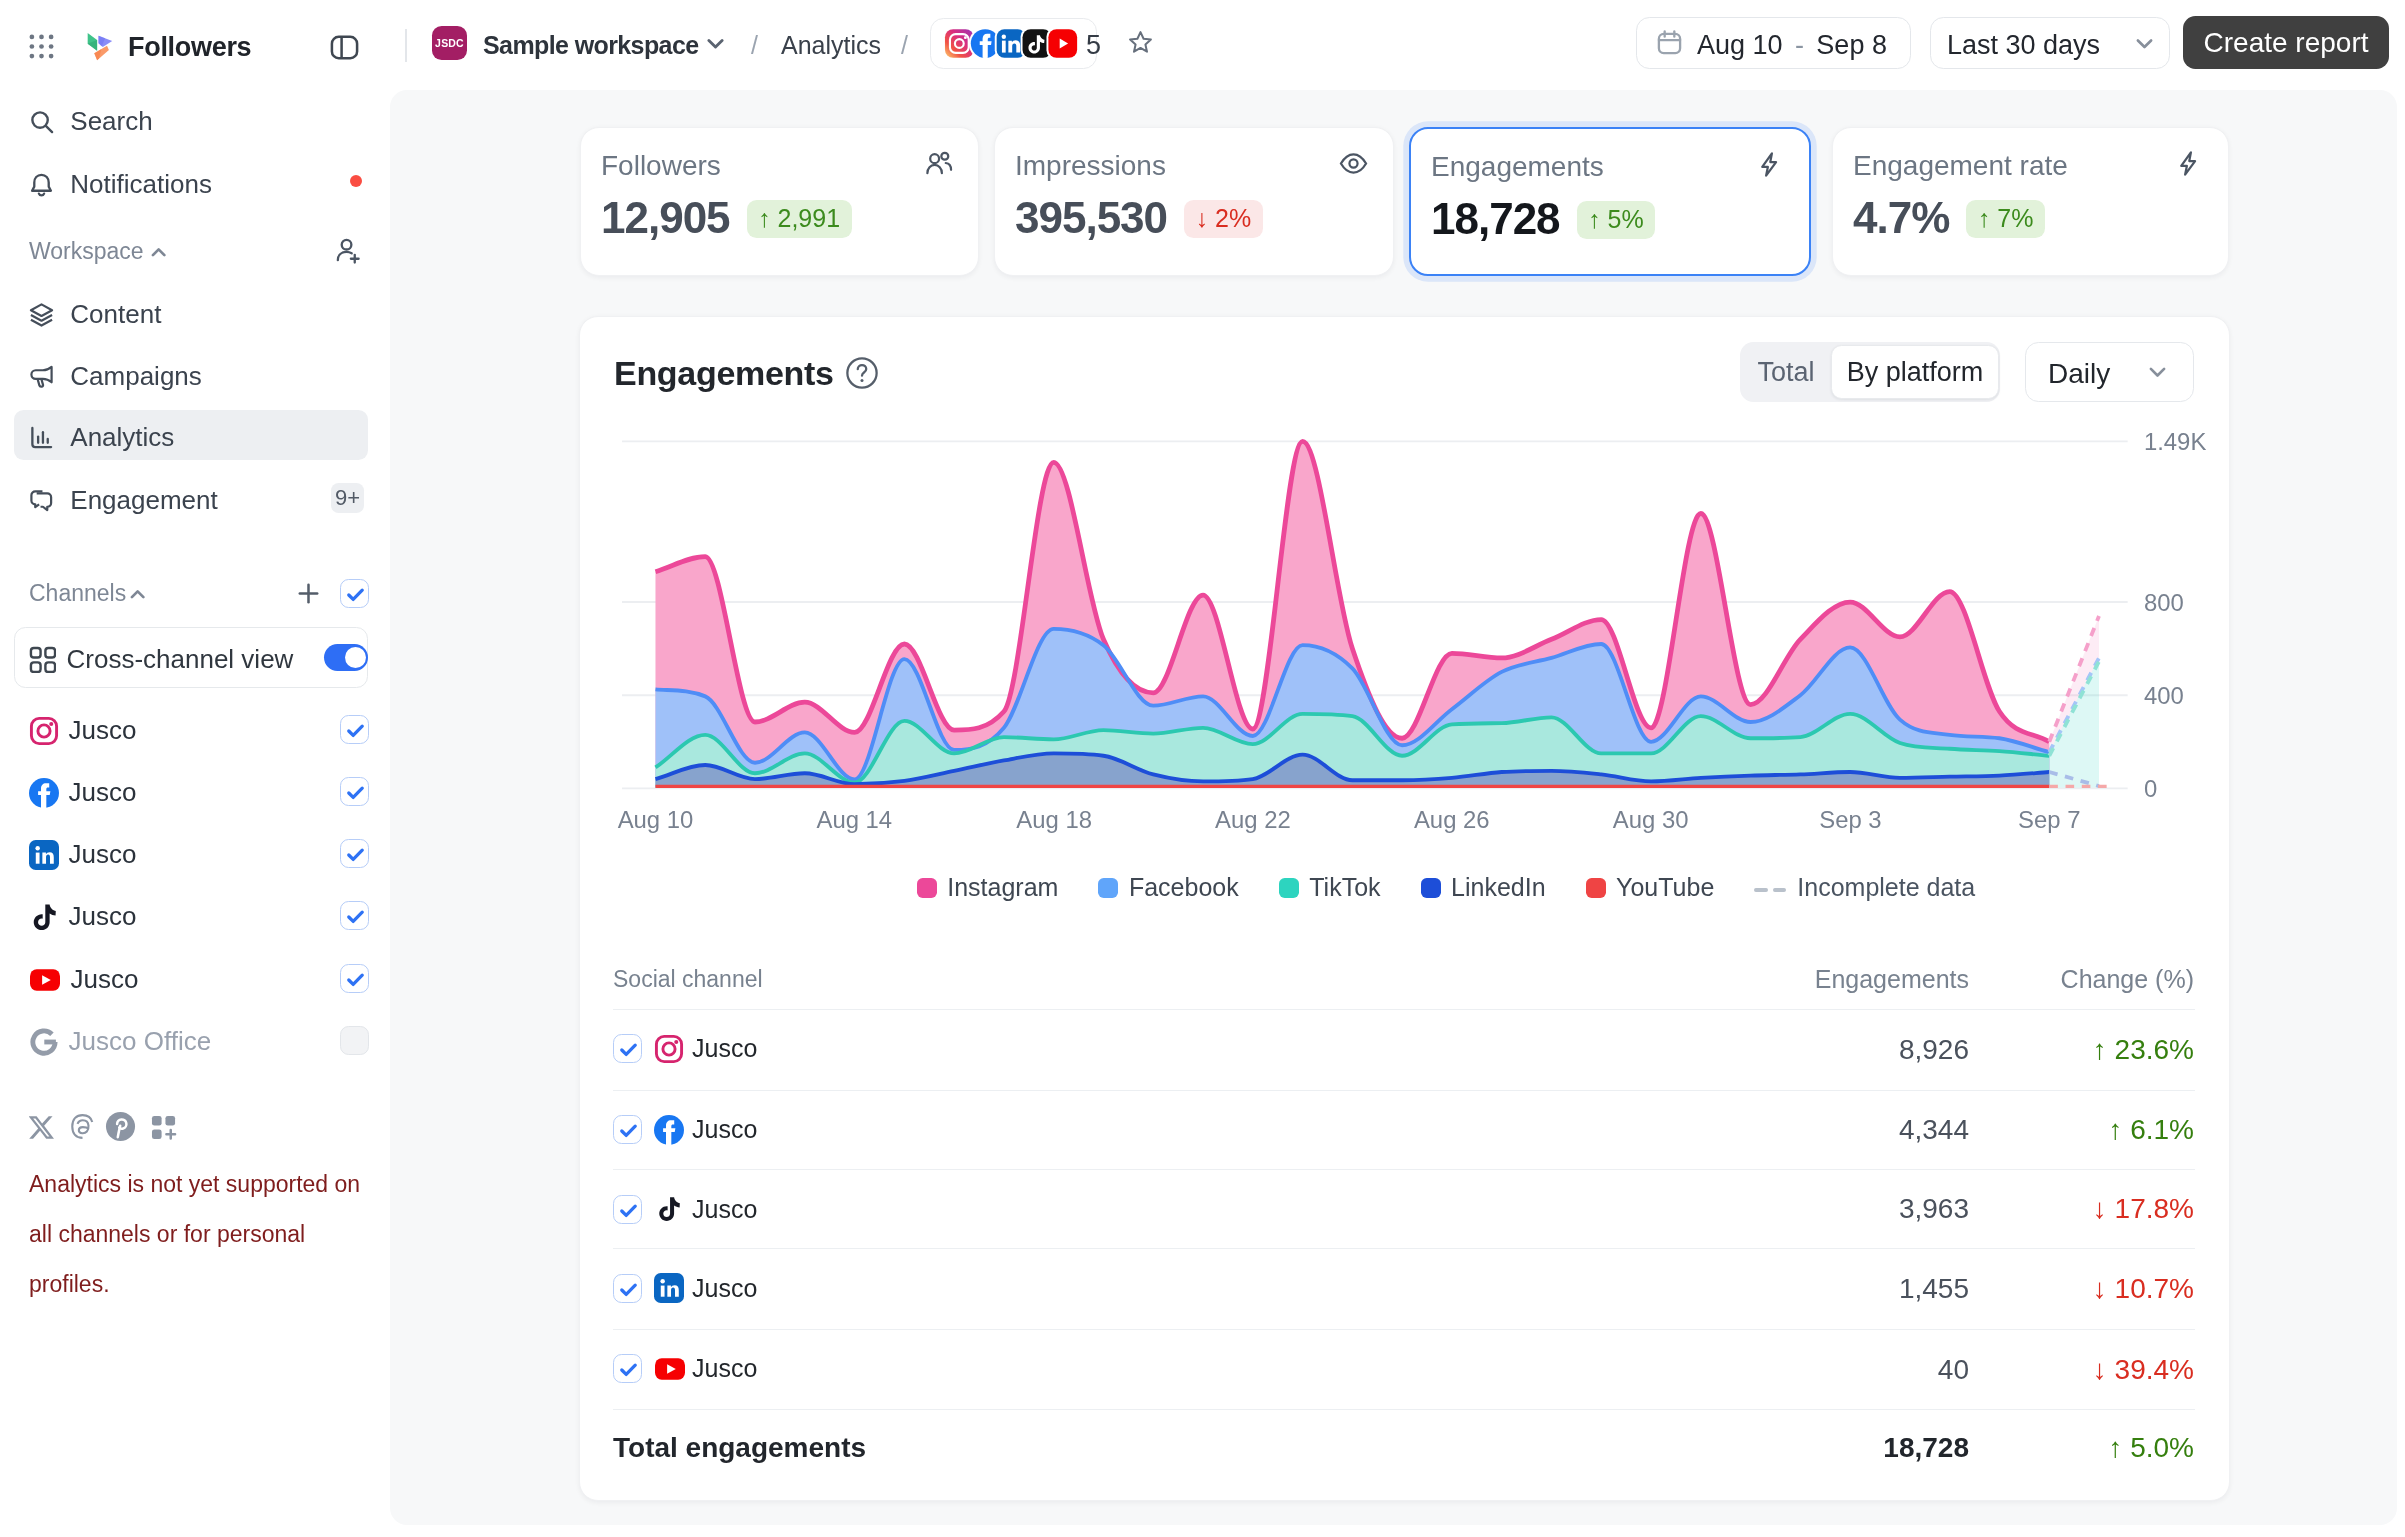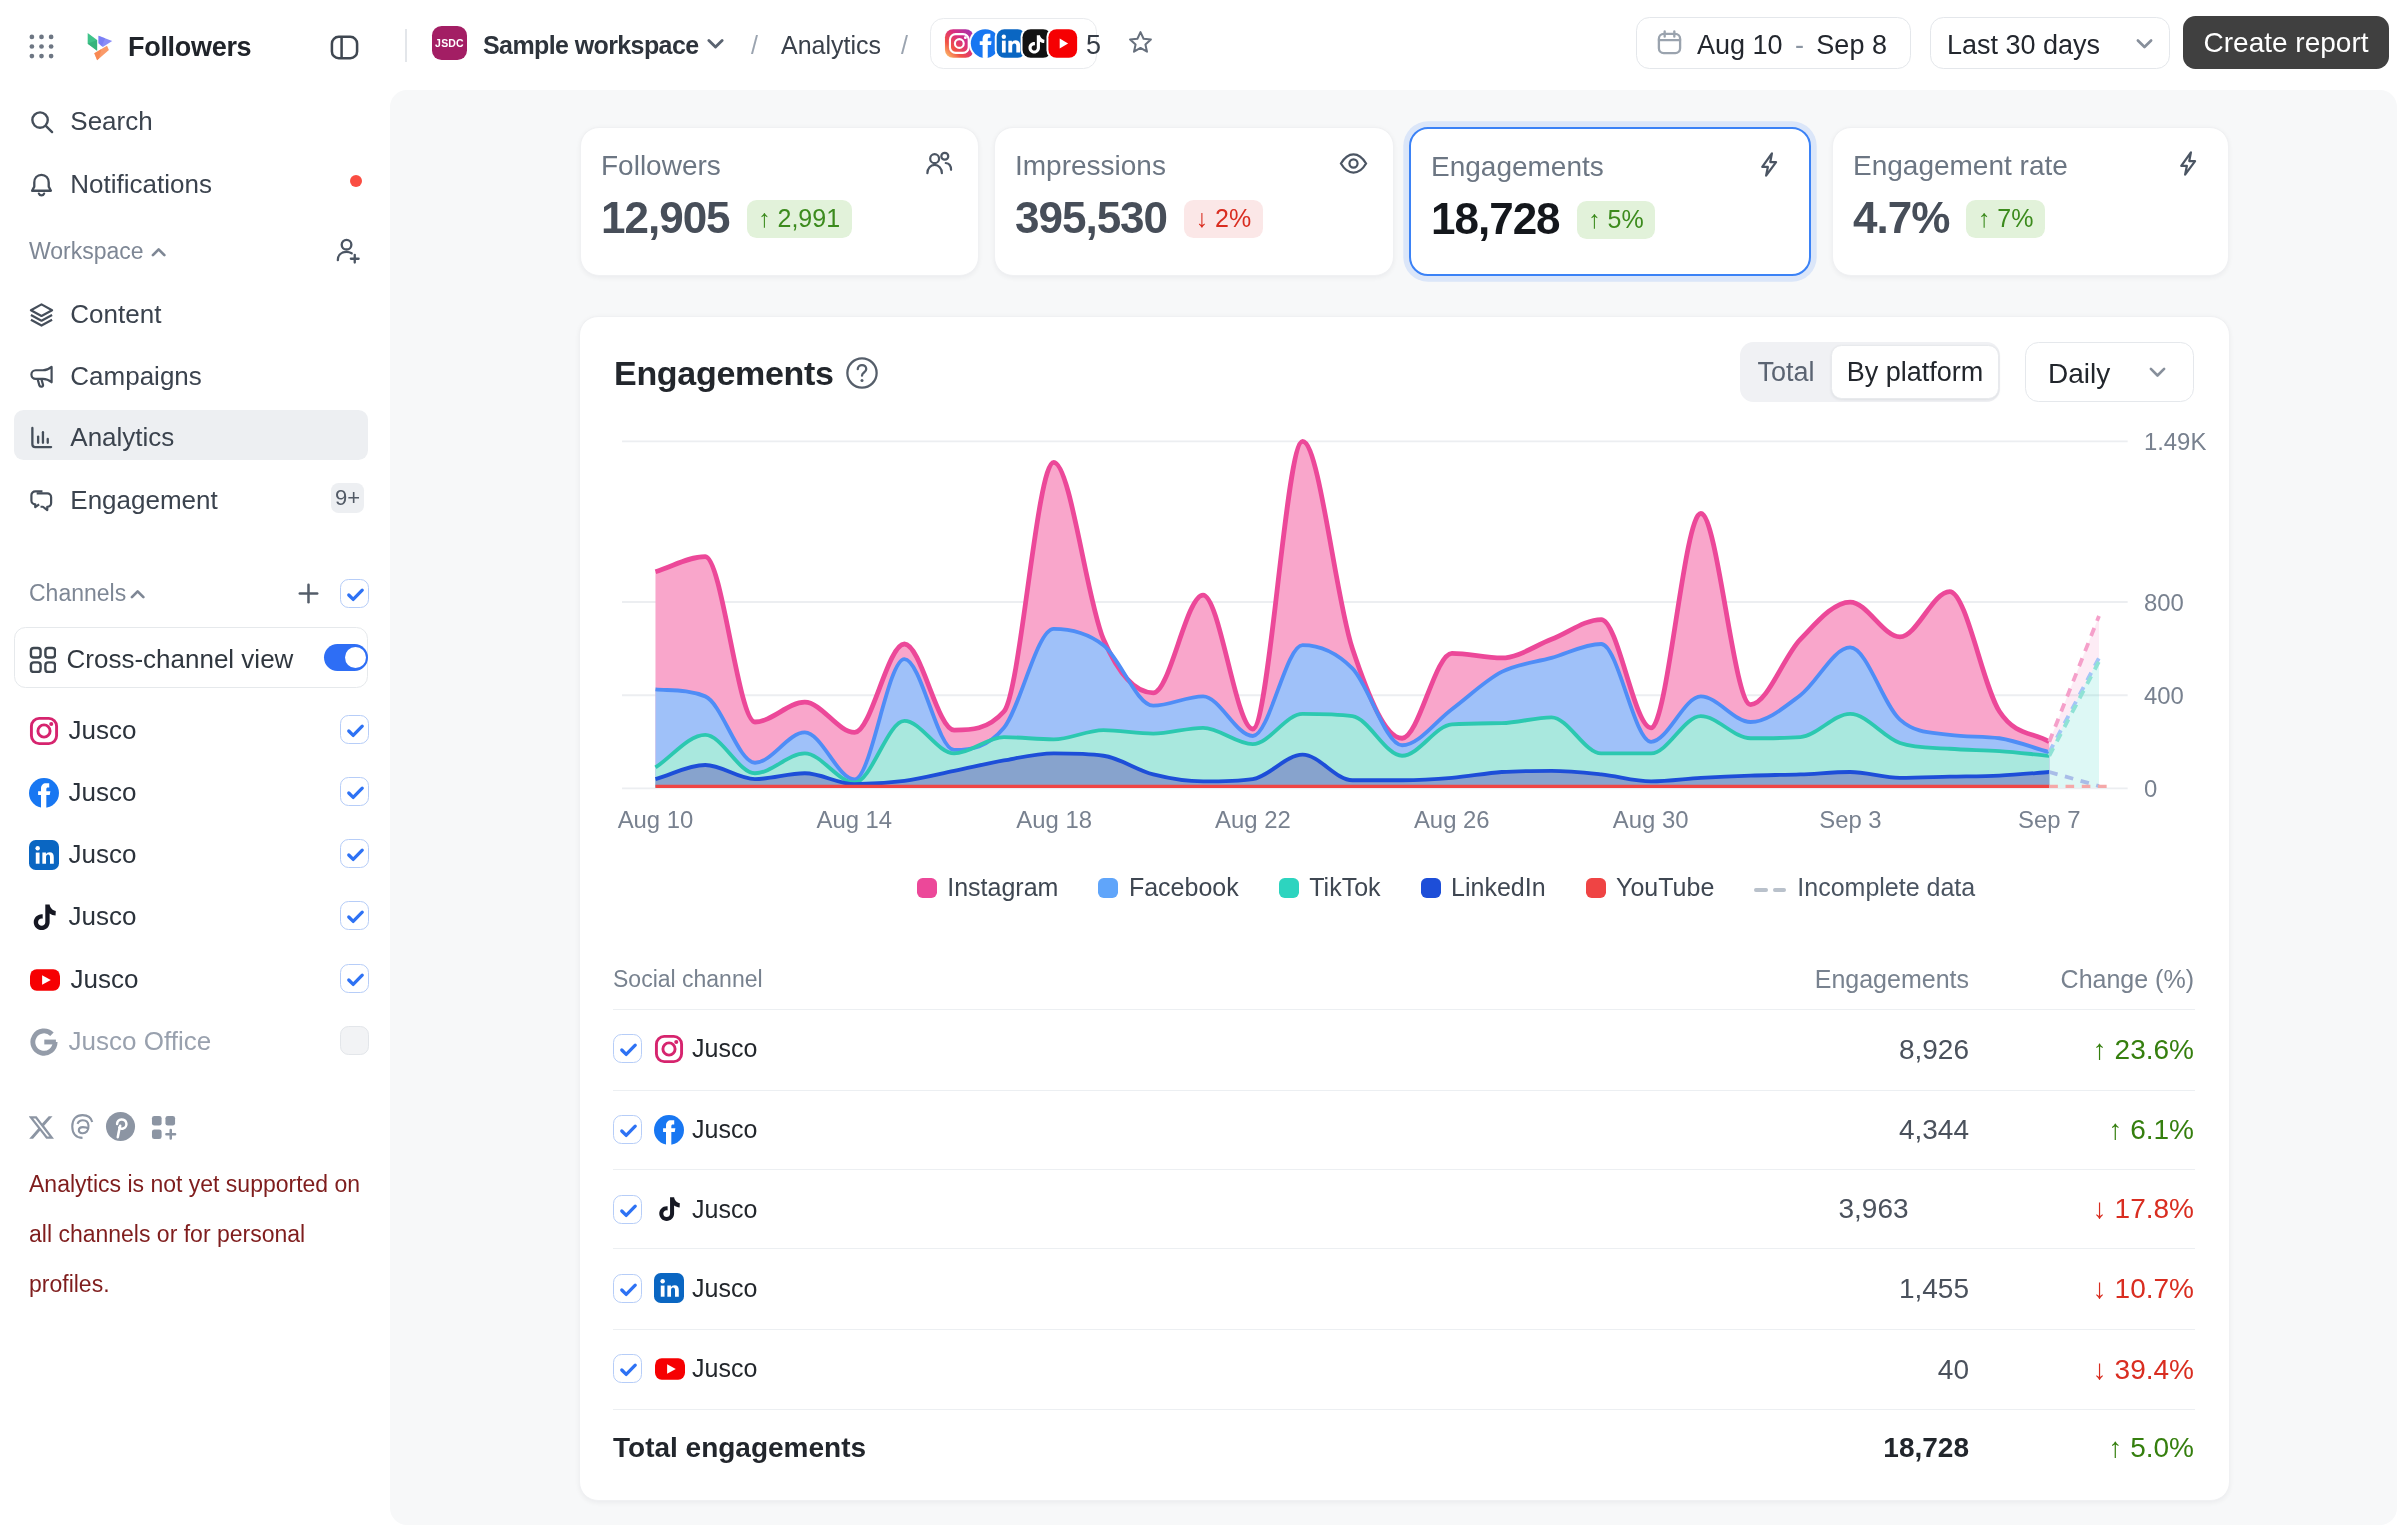--- a/index.html
+++ b/index.html
@@ -387,21 +387,21 @@
     <div class="abs" style="left:613px;top:1169px;width:1582px;height:1px;background:#eceff2"></div>
     <div class="cb" style="left:613px;top:1195px">
       <svg width="25" height="25" viewBox="0 0 26 26" fill="none" stroke="#2e72f4" stroke-width="3.4" stroke-linecap="round" stroke-linejoin="round">
         <path d="M6,13.5 l4.6,4.6 L20,8.5"></path>
       </svg>
     </div>
     <div class="abs" style="left:654px;top:1194px"><svg width="30" height="30" viewBox="0 0 31 31">
         <path d="M26.3,8.3 c-2.3-.5-4.2-1.8-5.2-3.7 -.5-.8-.8-1.7-.9-2.7 h-4.3 v17.6 c0,2-1.7,3.6-3.6,3.6 s-3.6-1.6-3.6-3.6 1.6-3.6 3.6-3.6 c.3,0 .7,0 1,.1 v-4.4 c-.3,0-.7-.1-1-.1 -4.4,0-7.9,3.6-7.9,7.9 s3.5,7.9 7.9,7.9 7.9-3.5 7.9-7.9 v-8.6 c1.7,1.2 3.7,1.9 5.9,2 z" fill="#161823" transform="scale(.97) translate(1.2,1.5)"></path>
       </svg></div>
     <div class="abs" style="left:692px;top:1195px;font-size:25px;color:#23272c">Jusco</div>
-    <div class="abs" style="left:1778px;top:1193px;width:191px;text-align:center;font-size:28px;color:#4a515c">3,963</div>
+    <div class="abs" style="left:1778px;top:1193px;width:191px;text-align:right;font-size:28px;color:#4a515c">3,963</div>
     <div class="abs" style="left:2003px;top:1193px;width:191px;text-align:right;font-size:28px"><span style="color:#d92d20">↓ 17.8%</span></div>
     <div class="abs" style="left:613px;top:1248px;width:1582px;height:1px;background:#eceff2"></div>
     <div class="cb" style="left:613px;top:1274px">
       <svg width="25" height="25" viewBox="0 0 26 26" fill="none" stroke="#2e72f4" stroke-width="3.4" stroke-linecap="round" stroke-linejoin="round">
         <path d="M6,13.5 l4.6,4.6 L20,8.5"></path>
       </svg>
     </div>
     <div class="abs" style="left:654px;top:1273px"><svg width="30" height="30" viewBox="0 0 31 31">
         <rect width="31" height="31" rx="7" fill="#0a66c2"></rect>
         <g fill="#fff">

